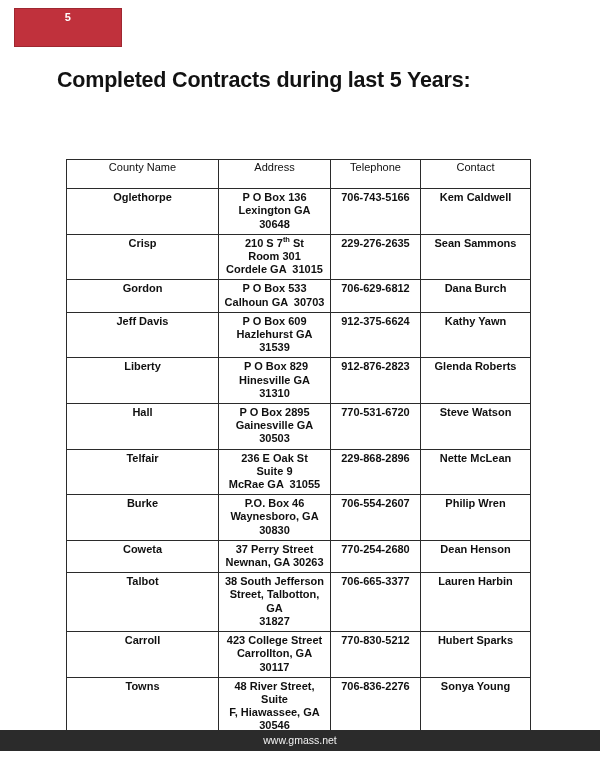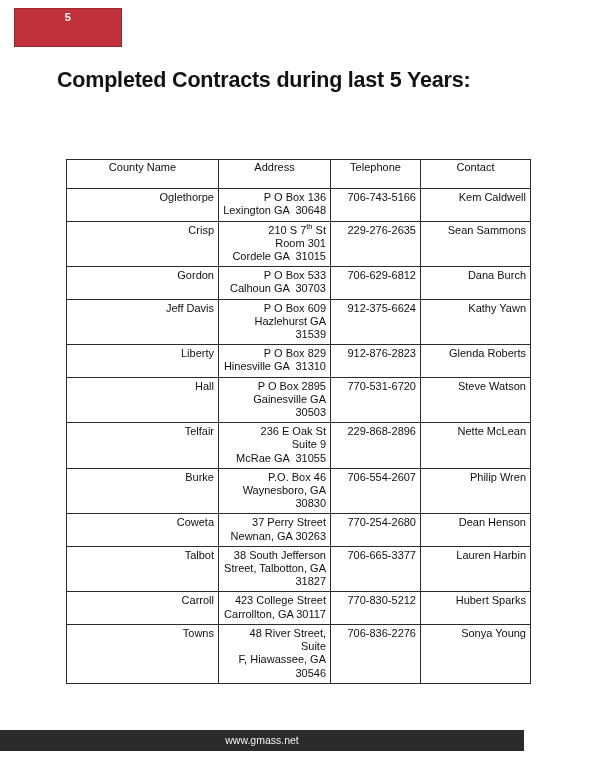--- a/index.html
+++ b/index.html
@@ -77,40 +77,41 @@
     vertical-align: top;
     line-height: 13.2px;
     font-weight: normal;
   }
   table.contracts th {
     text-align: center;
     padding-top: 1px;
     padding-bottom: 14px;
   }
   table.contracts td {
-    text-align: right;
+    text-align: center;
+    font-weight: bold;
   }
   col.c-county   { width: 152px; }
   col.c-address  { width: 112px; }
   col.c-phone    { width: 90px;  }
   col.c-contact  { width: 110px; }
 
   .addr-line { display: block; white-space: pre-wrap; }
   .addr-line sup {
     font-size: 7.5px;
     vertical-align: super;
     line-height: 0;
   }
 
   
   .footer-bar {
     position: absolute;
     left: 0;
     bottom: 26px;
-    width: 524px;
+    width: 600px;
     height: 21px;
     background: #2b2b2b;
   }
   .footer-text {
     position: absolute;
     left: 0;
     right: 0;
     top: 0;
     line-height: 21px;
     text-align: center;

